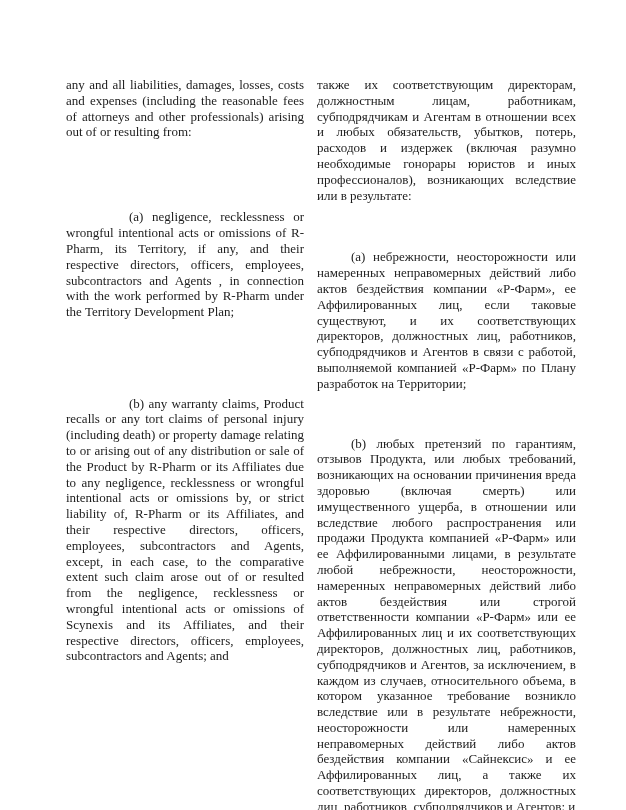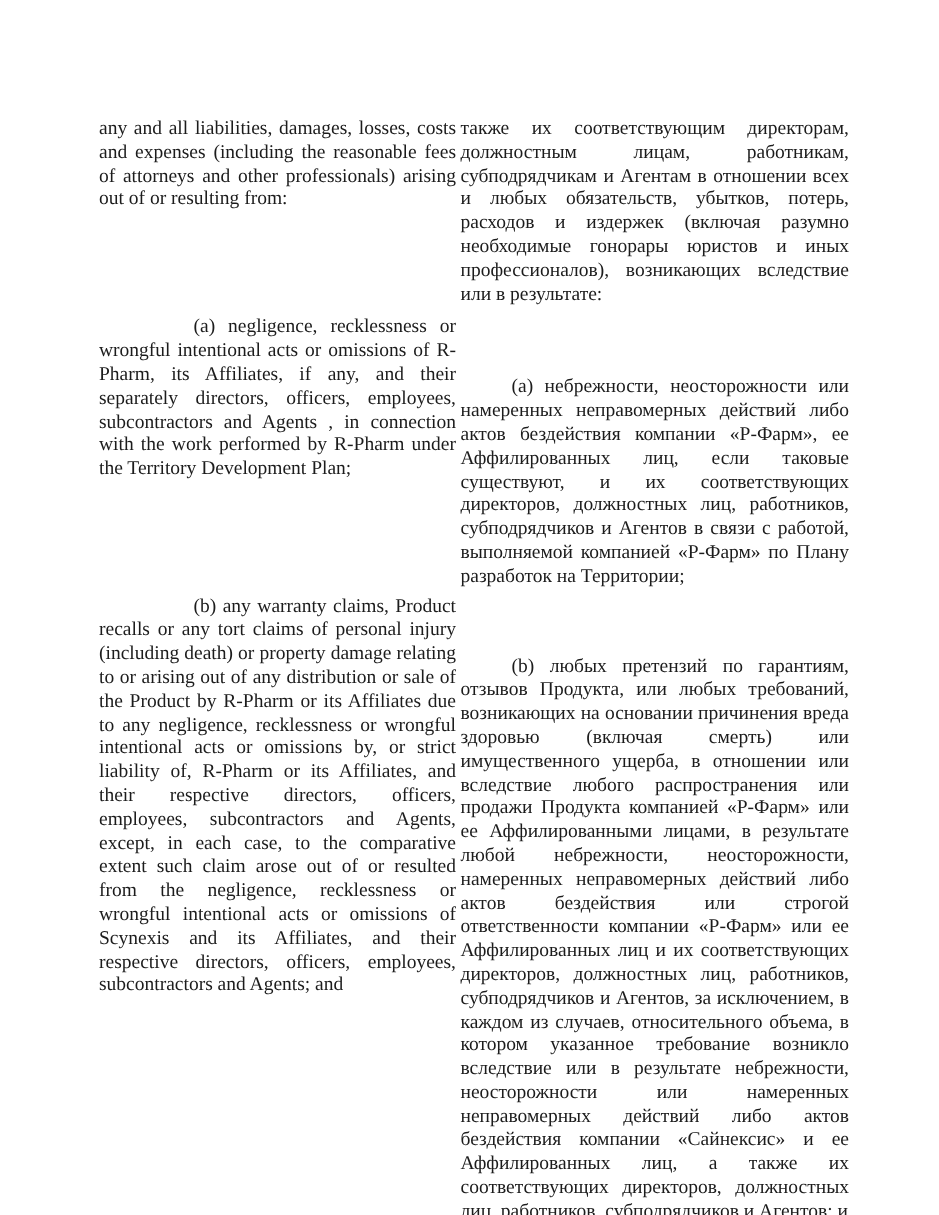--- a/index.html
+++ b/index.html
@@ -18,21 +18,21 @@
   }
   .content {
     position: absolute;
     left: 66px;
     top: 77px;
     width: 510px;
   }
   .row {
     display: grid;
     grid-template-columns: 238px 259px;
-    column-gap: 3px;
+    column-gap: 13px;
   }
   .row-intro { margin-bottom: 6px; }
   .row-a { margin-bottom: 4px; }
   .para {
     margin: 0;
     font-size: 13px;
     line-height: 15.8px;
     text-align: justify;
     color: #1c1c1c;
   }
@@ -65,21 +65,21 @@
 <div class="page">
 
   <div class="content">
 
     <div class="row row-intro">
       <p class="para">any and all liabilities, damages, losses, costs and expenses (including the reasonable fees of attorneys and other professionals) arising out of or resulting from:</p>
       <p class="para">также их соответствующим директорам, должностным лицам, работникам, субподрядчикам и Агентам в отношении всех и любых обязательств, убытков, потерь, расходов и издержек (включая разумно необходимые гонорары юристов и иных профессионалов), возникающих вследствие или в результате:</p>
     </div>
 
     <div class="row row-a">
-      <p class="para indent-en">(a) negligence, recklessness or wrongful intentional acts or omissions of R-Pharm, its Affiliates, if any, and their separately directors, officers, employees, subcontractors and Agents , in connection with the work performed by R-Pharm under the Territory Development Plan;</p>
+      <p class="para indent-en">(a) negligence, recklessness or wrongful intentional acts or omissions of R-Pharm, its Territory, if any, and their respective directors, officers, employees, subcontractors and Agents , in connection with the work performed by R-Pharm under the Territory Development Plan;</p>
       <p class="para indent-ru">(а) небрежности, неосторожности или намеренных неправомерных действий либо актов бездействия компании «Р-Фарм», ее Аффилированных лиц, если таковые существуют, и их соответствующих директоров, должностных лиц, работников, субподрядчиков и Агентов в связи с работой, выполняемой компанией «Р-Фарм» по Плану разработок на Территории;</p>
     </div>
 
     <div class="row row-b">
       <p class="para indent-en">(b) any warranty claims, Product recalls or any tort claims of personal injury (including death) or property damage relating to or arising out of any distribution or sale of the Product by R-Pharm or its Affiliates due to any negligence, recklessness or wrongful intentional acts or omissions by, or strict liability of, R-Pharm or its Affiliates, and their respective directors, officers, employees, subcontractors and Agents, except, in each case, to the comparative extent such claim arose out of or resulted from the negligence, recklessness or wrongful intentional acts or omissions of Scynexis and its Affiliates, and their respective directors, officers, employees, subcontractors and Agents; and</p>
       <p class="para indent-ru">(b) любых претензий по гарантиям, отзывов Продукта, или любых требований, возникающих на основании причинения вреда здоровью (включая смерть) или имущественного ущерба, в отношении или вследствие любого распространения или продажи Продукта компанией «Р-Фарм» или ее Аффилированными лицами, в результате любой небрежности, неосторожности, намеренных неправомерных действий либо актов бездействия или строгой ответственности компании «Р-Фарм» или ее Аффилированных лиц и их соответствующих директоров, должностных лиц, работников, субподрядчиков и Агентов, за исключением, в каждом из случаев, относительного объема, в котором указанное требование возникло вследствие или в результате небрежности, неосторожности или намеренных неправомерных действий либо актов бездействия компании «Сайнексис» и ее Аффилированных лиц, а также их соответствующих директоров, должностных лиц, работников, субподрядчиков и Агентов; и</p>
     </div>
 
   </div>
 

